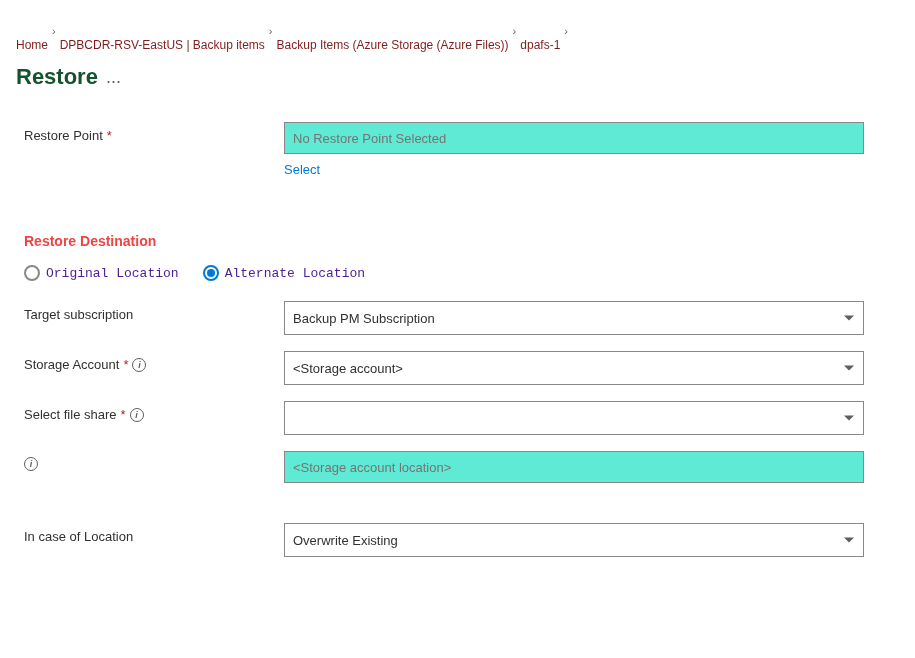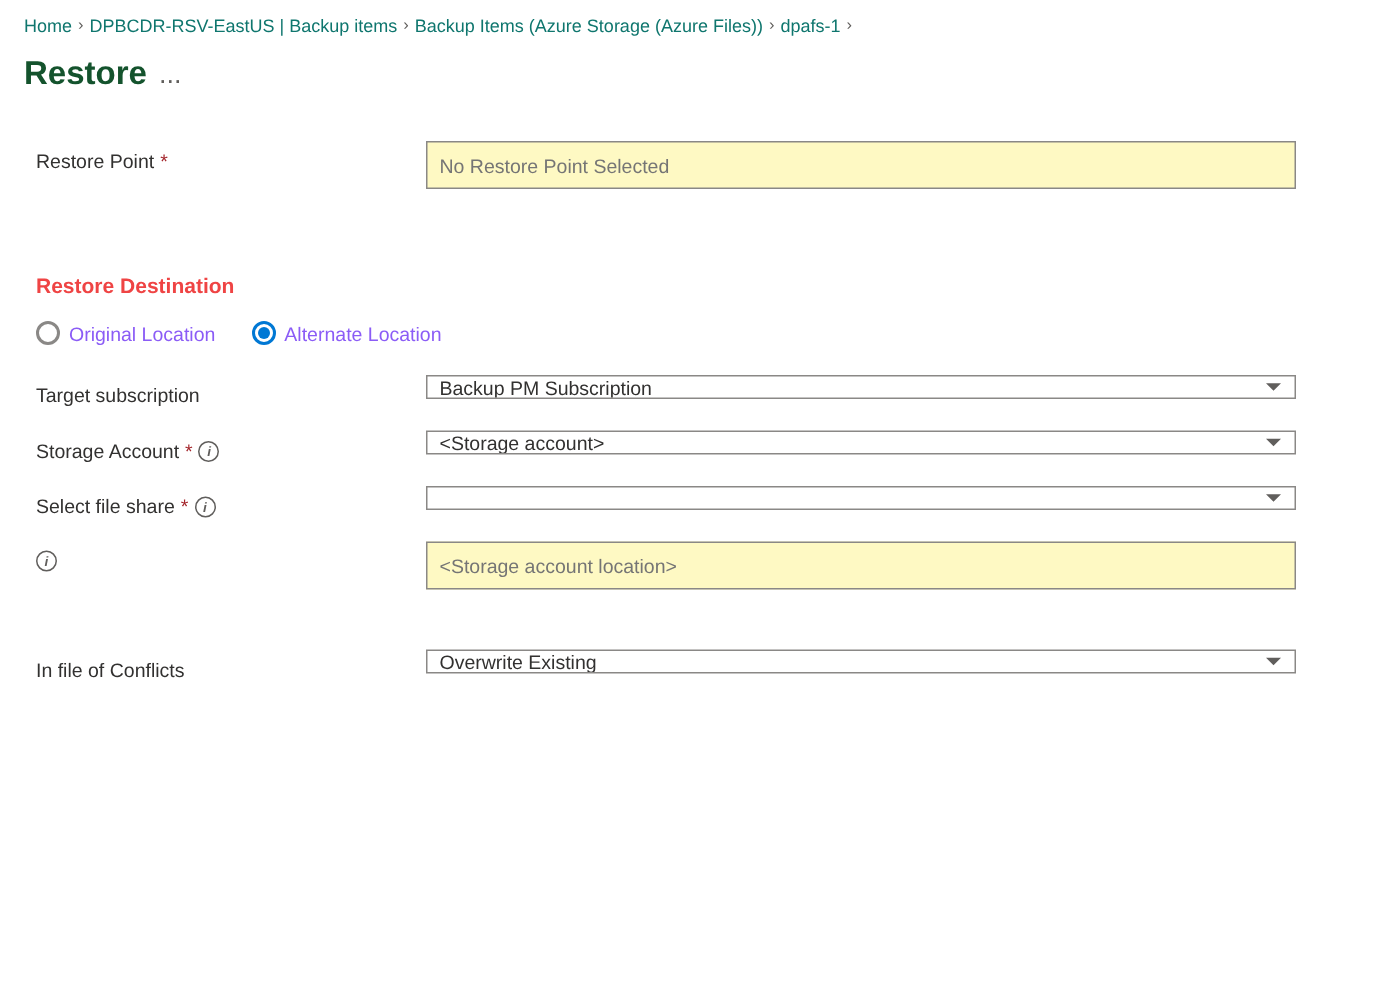--- a/index.html
+++ b/index.html
@@ -22,23 +22,24 @@
       font-size: 12px;
       color: #0078d4;
       flex-wrap: wrap;
       gap: 4px;
     }
     .breadcrumb-separator {
       color: #605e5c;
       font-size: 11px;
     }
     .breadcrumb-item {
-      color: #0f766e;
+      color: #7f1d1d;
       cursor: pointer;
       text-decoration: none;
+      margin-top: 28px;
     }
     .page-header {
       display: flex;
       align-items: center;
       padding: 4px 16px 16px 16px;
       gap: 8px;
     }
     .page-title {
       font-size: 22px;
       font-weight: 600;
@@ -90,26 +91,26 @@
       flex: 1;
       max-width: 580px;
     }
     .text-input {
       width: 100%;
       height: 32px;
       border: 1px solid #8a8886;
       padding: 0 8px;
       font-size: 13px;
       color: #605e5c;
-      background: #fef9c3;
+      background: #5eead4;
       outline: none;
     }
     .select-input {
       width: 100%;
-      height: 16px;
+      height: 34px;
       border: 1px solid #8a8886;
       padding: 0 8px;
       font-size: 13px;
       color: #323130;
       background: #ffffff;
       outline: none;
       appearance: none;
       -webkit-appearance: none;
       cursor: pointer;
       position: relative;
@@ -171,21 +172,22 @@
     }
     .radio-circle.selected::after {
       content: '';
       width: 8px;
       height: 8px;
       border-radius: 50%;
       background: #0078d4;
     }
     .radio-label {
       font-size: 13px;
-      color: #8b5cf6;
+      color: #4c1d95;
+      font-family: Liberation Mono, monospace;
     }
     .restore-point-wrapper {
       display: flex;
       flex-direction: column;
       gap: 4px;
     }
     .spacer {
       height: 24px;
     }
   </style>
@@ -211,20 +213,23 @@
 <div class="content">
 
   <div class="form-section">
     <div class="form-row">
       <div class="form-label">
         <span>Restore Point</span>
         <span class="required-star">*</span>
       </div>
       <div class="form-control restore-point-wrapper">
         <input type="text" class="text-input" readonly="" placeholder="No Restore Point Selected" style="">
+        <div style="margin-top:4px;">
+          <a class="select-link">Select</a>
+        </div>
       </div>
     </div>
   </div>
 
   <div class="spacer"></div>
 
   <div class="form-section">
     <div class="section-title">Restore Destination</div>
 
     <div class="radio-group">
@@ -287,21 +292,21 @@
       </div>
       <div class="form-control">
         <input type="text" class="text-input" placeholder="&lt;Storage account location&gt;" style="">
       </div>
     </div>
 
     <div class="spacer"></div>
 
     <div class="form-row">
       <div class="form-label">
-        <span>In file of Conflicts</span>
+        <span>In case of Location</span>
       </div>
       <div class="form-control">
         <div class="select-wrapper">
           <select class="select-input">
             <option value="Overwrite Existing">Overwrite Existing</option>
           </select>
         </div>
       </div>
     </div>
 

